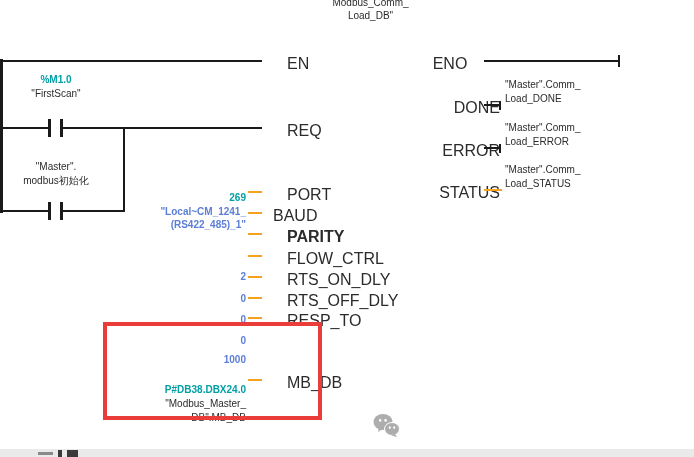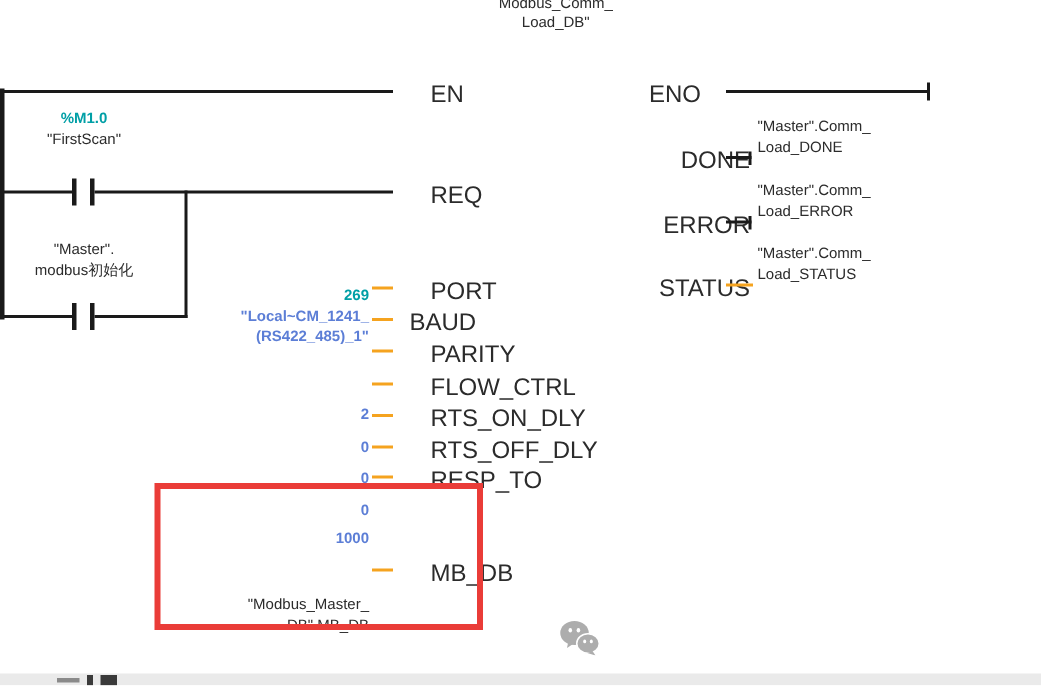--- a/index.html
+++ b/index.html
@@ -64,21 +64,21 @@
   <div class="bar" style="left:60px;top:202px;"></div>
 
   <div class="t center" style="left:288px;top:-3px;width:165px;">Modbus_Comm_</div>
   <div class="t center" style="left:288px;top:10px;width:165px;">Load_DB"</div>
 
 
   <div class="pin" style="left:267px;top:55px;">EN</div>
   <div class="pin" style="left:267px;top:122px;">REQ</div>
   <div class="pin" style="left:267px;top:186px;">PORT</div>
   <div class="pin" style="left:253px;top:207px;">BAUD</div>
-  <div class="pin" style="left:267px;top:228px;">PARITY</div>
+  <div class="pin" style="left:267px;top:228px;font-weight:bold;">PARITY</div>
   <div class="pin" style="left:267px;top:250px;">FLOW_CTRL</div>
   <div class="pin" style="left:267px;top:271px;">RTS_ON_DLY</div>
   <div class="pin" style="left:267px;top:292px;">RTS_OFF_DLY</div>
   <div class="pin" style="left:267px;top:312px;">RESP_TO</div>
   <div class="pin" style="left:267px;top:374px;">MB_DB</div>
 
   <div class="pin pin-r" style="left:380px;top:55px;text-align:center;">ENO</div>
   <div class="pin pin-r" style="left:380px;top:99px;">DONE</div>
   <div class="pin pin-r" style="left:380px;top:142px;">ERROR</div>
   <div class="pin pin-r" style="left:380px;top:184px;">STATUS</div>
@@ -93,20 +93,21 @@
   <div class="wire-orange" style="left:248px;top:379px;width:14px;height:2px;"></div>
 
   <div class="t teal right" style="left:60px;top:149px;width:186px;">269</div>
   <div class="t blue right" style="left:60px;top:163px;width:186px;">"Local~CM_1241_</div>
   <div class="t blue right" style="left:60px;top:176px;width:186px;">(RS422_485)_1"</div>
   <div class="t blue right" style="left:60px;top:228px;width:186px;">2</div>
   <div class="t blue right" style="left:60px;top:250px;width:186px;">0</div>
   <div class="t blue right" style="left:60px;top:271px;width:186px;">0</div>
   <div class="t blue right" style="left:60px;top:292px;width:186px;">0</div>
   <div class="t blue right" style="left:60px;top:311px;width:186px;">1000</div>
+  <div class="t teal right" style="left:60px;top:341px;width:186px;">P#DB38.DBX24.0</div>
   <div class="t right" style="left:60px;top:355px;width:186px;">"Modbus_Master_</div>
   <div class="t right" style="left:60px;top:369px;width:186px;">DB".MB_DB</div>
 
   <div class="wire" style="left:484px;top:60px;width:136px;height:2px;"></div>
   <div class="wire" style="left:618px;top:55px;width:2px;height:12px;"></div>
   <div class="wire" style="left:484px;top:104px;width:17px;height:2px;"></div>
   <div class="wire" style="left:499px;top:101px;width:2px;height:9px;"></div>
   <div class="wire" style="left:484px;top:147px;width:17px;height:2px;"></div>
   <div class="wire" style="left:499px;top:144px;width:2px;height:9px;"></div>
   <div class="wire-orange" style="left:484px;top:189px;width:18px;height:2px;"></div>

